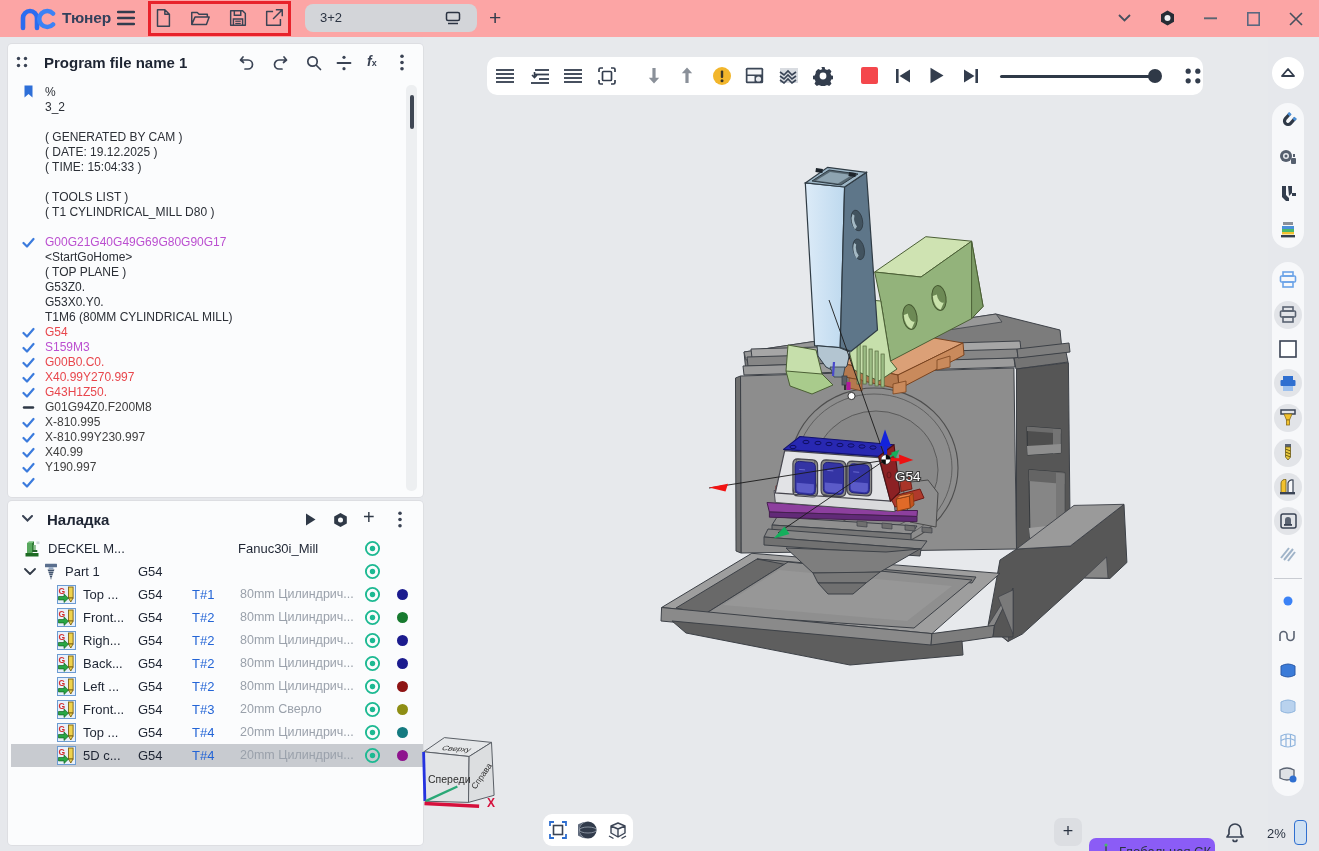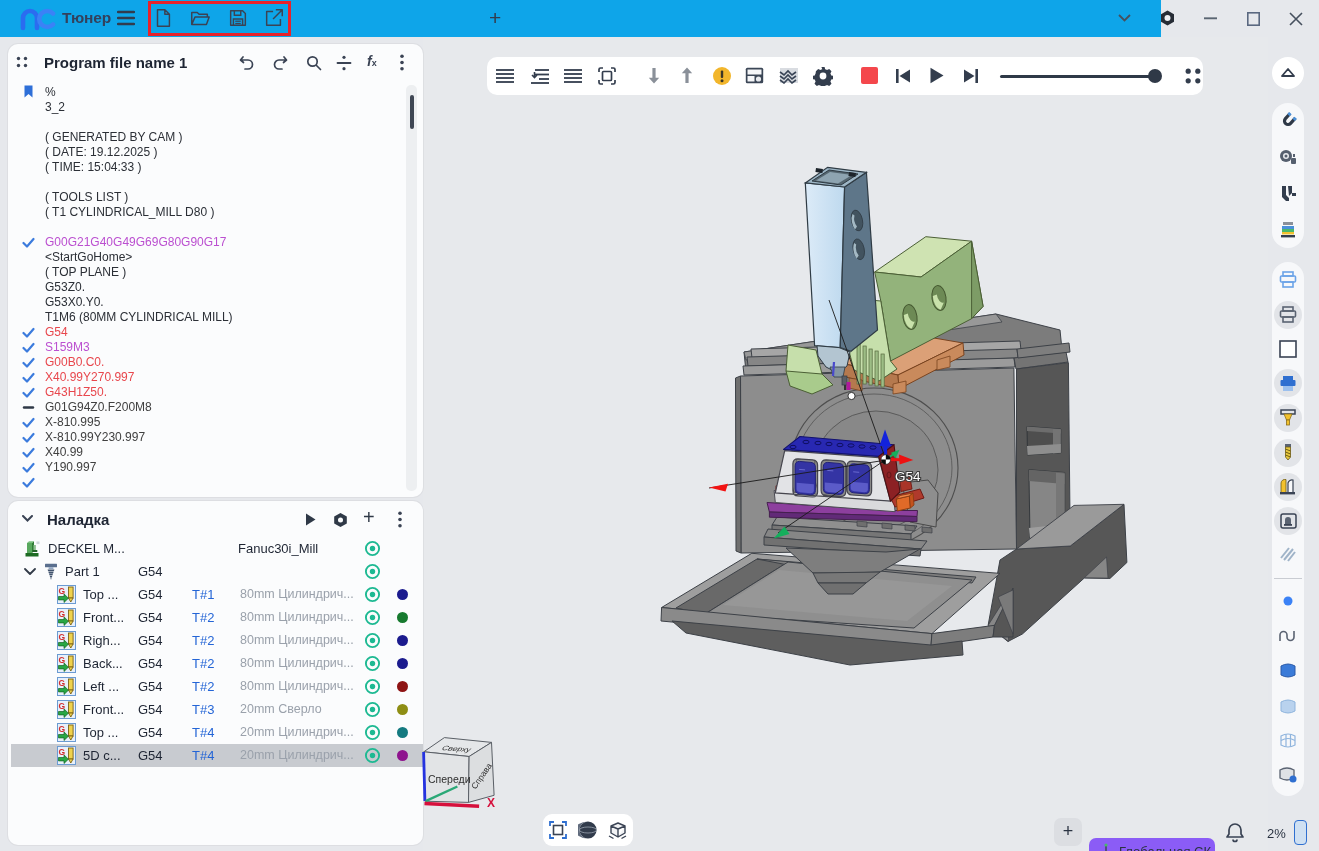--- a/index.html
+++ b/index.html
@@ -1,31 +1,31 @@
 <!DOCTYPE html>
 <html><head>
 <meta charset="utf-8">
 <style>
 * { margin:0; padding:0; box-sizing:border-box; }
 html,body { width:1319px; height:851px; overflow:hidden; font-family:"Liberation Sans", sans-serif; }
 body { background:#e6e8ec; position:relative; }
 .abs { position:absolute; }
 
-#topbar { position:absolute; left:0; top:0; width:1161px; height:37px; background:#0ea5e9; }
+#topbar { position:absolute; left:0; top:0; width:1319px; height:37px; background:#fca5a5; }
 #logo { position:absolute; left:20px; top:7px; width:36px; height:24px; }
 #logotext { position:absolute; left:62px; top:9px; font-size:15.5px; font-weight:700; color:#33415c; letter-spacing:-0.2px; }
 #burger { position:absolute; left:117px; top:10px; width:18px; height:16px; }
 #redbox { position:absolute; left:148px; top:1px; width:143px; height:35px; border:3px solid #e8222b; }
 .tico { position:absolute; top:7px; width:22px; height:22px; }
 #tab { position:absolute; left:305px; top:4px; width:172px; height:28px; background:#d3d5d9; border-radius:8px; }
 #tab .tlabel { position:absolute; left:15px; top:6px; font-size:13px; color:#2a3342; }
 #plus { position:absolute; left:489px; top:6px; font-size:21px; color:#333d4d; font-weight:400; }
 .winbtn { position:absolute; top:9px; color:#3a4354; }
 
-.panel { position:absolute; background:#fbfcfd; border-radius:10px; box-shadow:0 0 0 1px rgba(0,0,0,0.04); }
+.panel { position:absolute; background:#fbfcfd; border-radius:4px; box-shadow:0 0 0 1px rgba(0,0,0,0.04); }
 #pprog { left:8px; top:44px; width:415px; height:453px; }
 #pnal  { left:8px; top:501px; width:415px; height:344px; }
 .phead { position:absolute; left:0; top:0; right:0; height:36px; }
 .ptitle { position:absolute; font-size:15px; font-weight:700; color:#1e2533; }
 
 #code { position:absolute; left:0px; top:0px; width:415px; height:453px; overflow:hidden; }
 .cl { position:absolute; left:37px; font-size:12px; color:#2b2f36; white-space:pre; }
 .mk { position:absolute; left:13.5px; width:13px; height:13px; }
 .mag { color:#bb4fd0; } .red { color:#e8474d; } .grn { color:#404040; }
 .ncell { position:absolute; }
@@ -67,20 +67,27 @@
   <svg class="tico" style="left:227px" viewBox="0 0 24 24">
       <path d="M4 4 h13 l3 3 v13 h-16 z" fill="none" stroke="#3a4354" stroke-width="1.6" stroke-linejoin="round"></path>
       <path d="M8 4 v5 h7 v-5 M7 20 v-7 h10 v7" fill="none" stroke="#3a4354" stroke-width="1.6"></path>
       <line x1="9" y1="15.5" x2="15" y2="15.5" stroke="#3a4354" stroke-width="1.4"></line>
       <line x1="9" y1="18" x2="15" y2="18" stroke="#3a4354" stroke-width="1.4"></line>
     </svg>
   <svg class="tico" style="left:263px" viewBox="0 0 24 24">
       <path d="M11 5 H4 v15 h15 v-7" fill="none" stroke="#3a4354" stroke-width="1.6" stroke-linejoin="round"></path>
       <path d="M14 3 h7 v7 M21 3 L11 13" fill="none" stroke="#3a4354" stroke-width="1.6" stroke-linejoin="round"></path>
     </svg>
+  <div id="tab">
+      <span class="tlabel">3+2</span>
+    <svg style="position:absolute;left:140px;top:7px" width="16" height="14" viewBox="0 0 16 14">
+        <rect x="1.5" y="1.5" width="13" height="8" rx="1.5" fill="none" stroke="#2a3342" stroke-width="1.5"></rect>
+        <line x1="3" y1="12.5" x2="13" y2="12.5" stroke="#2a3342" stroke-width="1.5"></line>
+      </svg>
+  </div>
   <div id="plus">+</div>
   <svg class="winbtn" style="left:1118px;top:14px" width="13" height="8" viewBox="0 0 13 8">
       <path d="M1 1 l5.5 5.5 5.5-5.5" fill="none" stroke="#46505e" stroke-width="1.8"></path>
     </svg>
   <svg class="winbtn" style="left:1160px;top:10px" width="15" height="16" viewBox="0 0 15 16">
       <path d="M7.5 0.5 L14 4.25 V11.75 L7.5 15.5 L1 11.75 V4.25 Z" fill="#262c35"></path>
       <circle cx="7.5" cy="8" r="3" fill="#eef0f3"></circle>
     </svg>
   <svg class="winbtn" style="left:1204px;top:17px" width="13" height="3" viewBox="0 0 13 3">
       <line x1="0" y1="1.3" x2="13" y2="1.3" stroke="#5a6572" stroke-width="1.9"></line>

